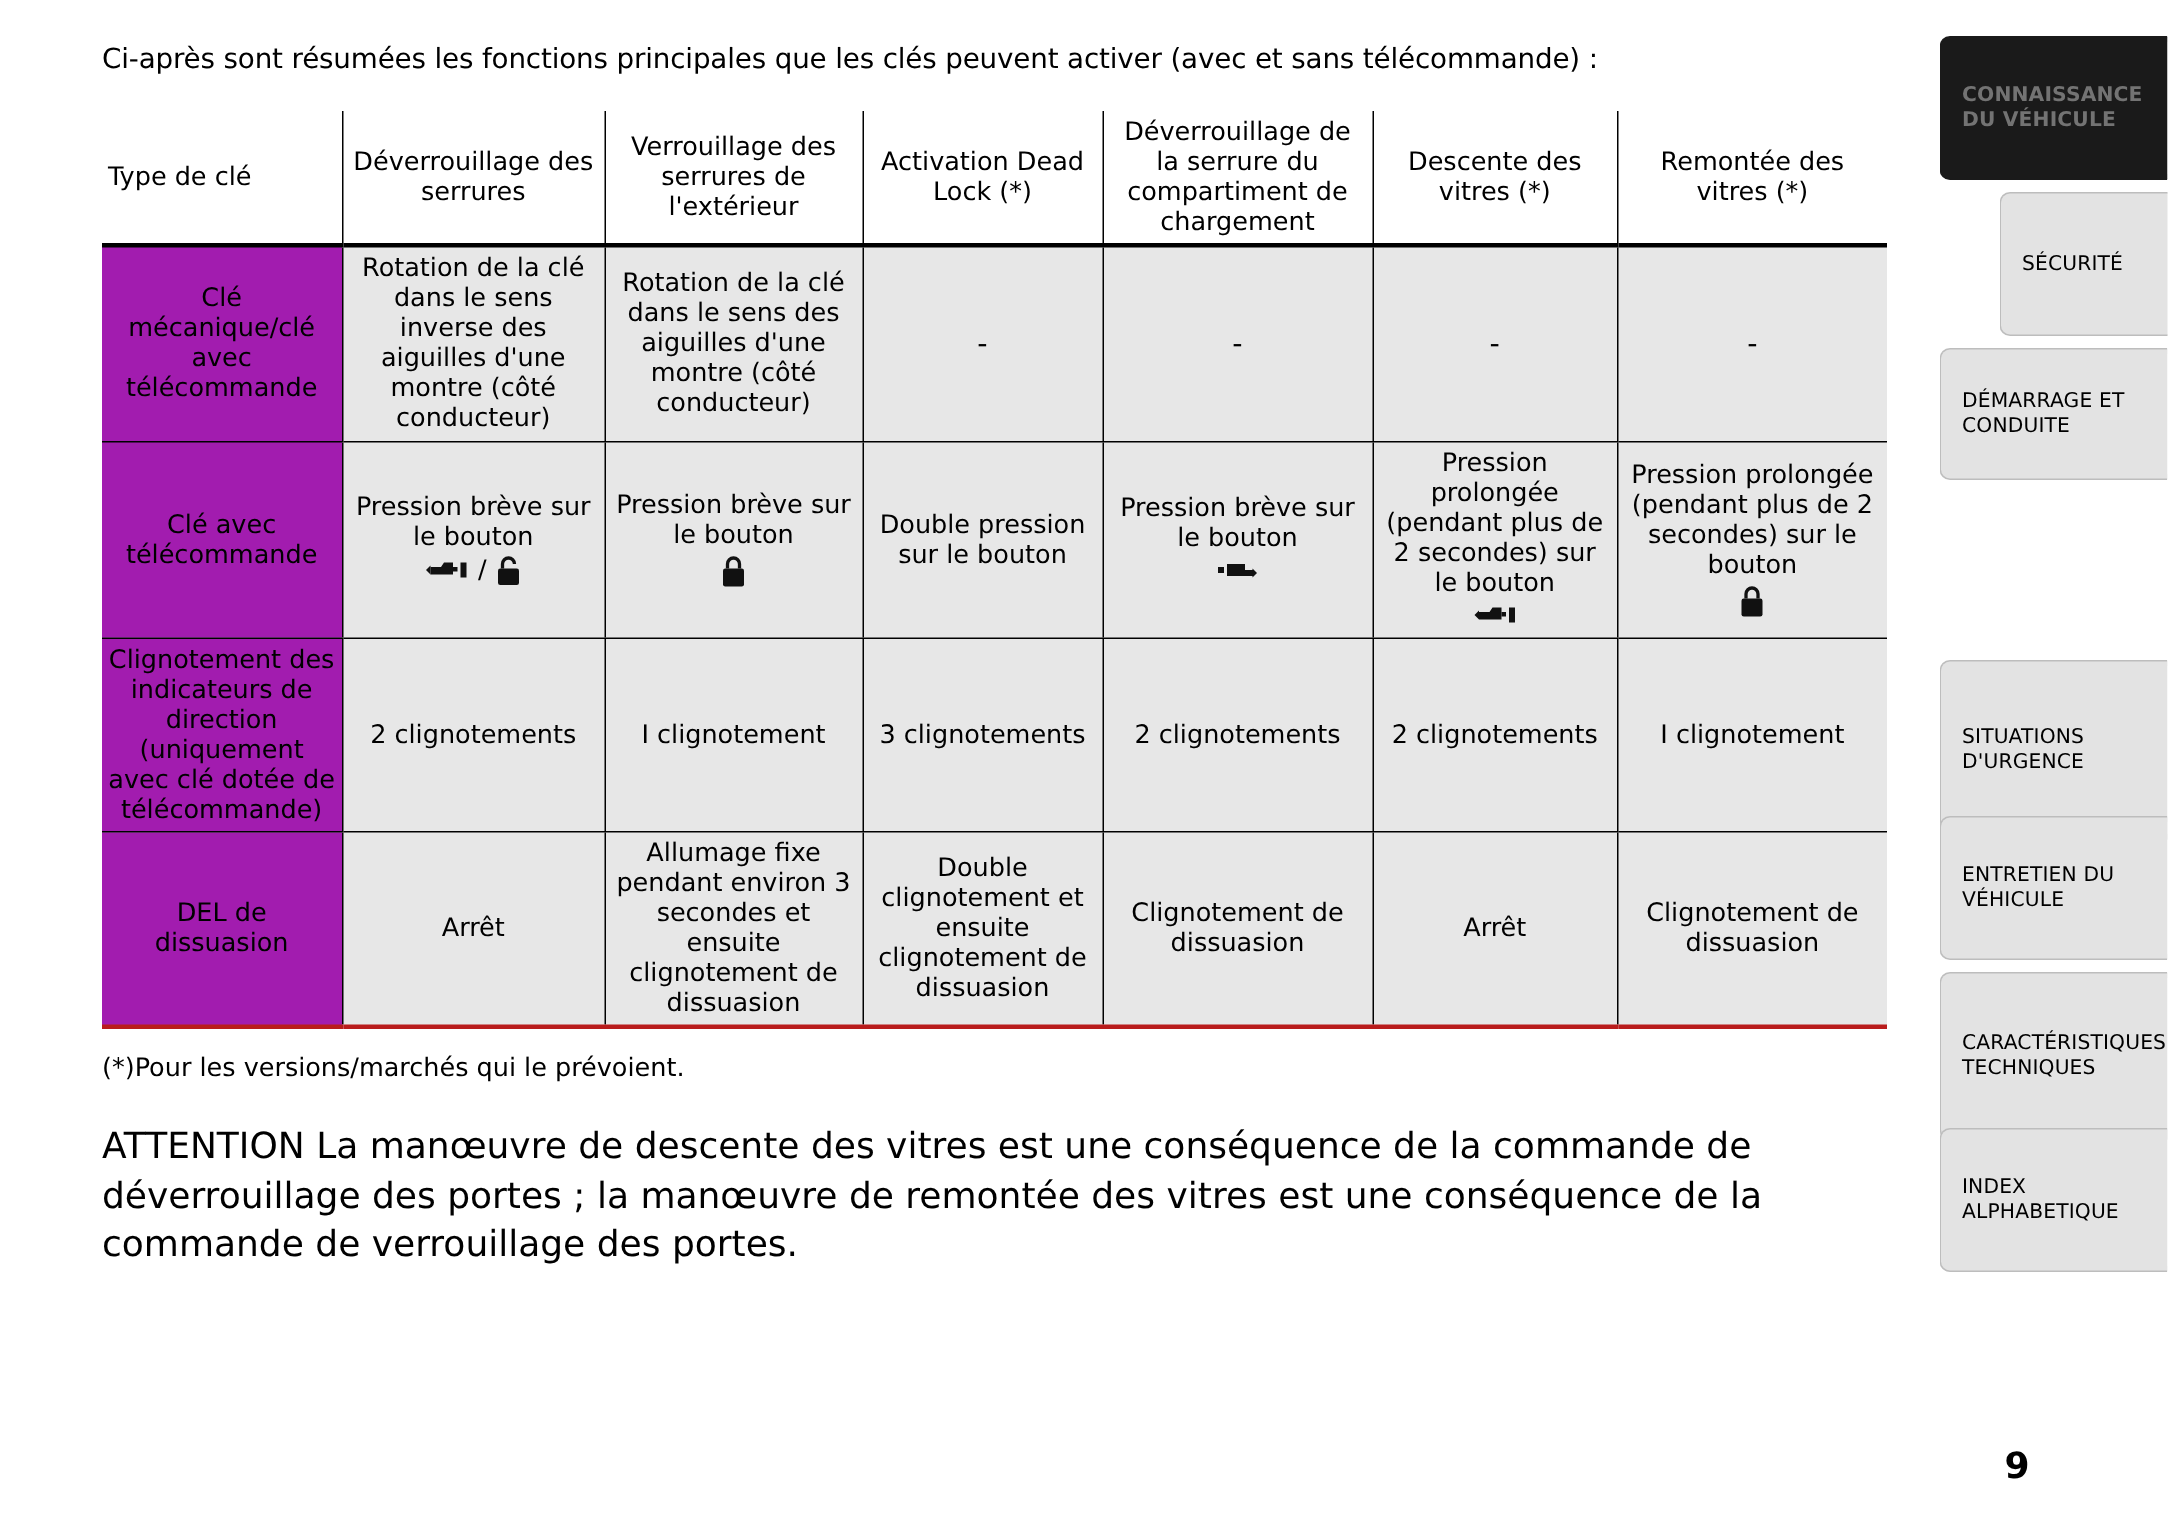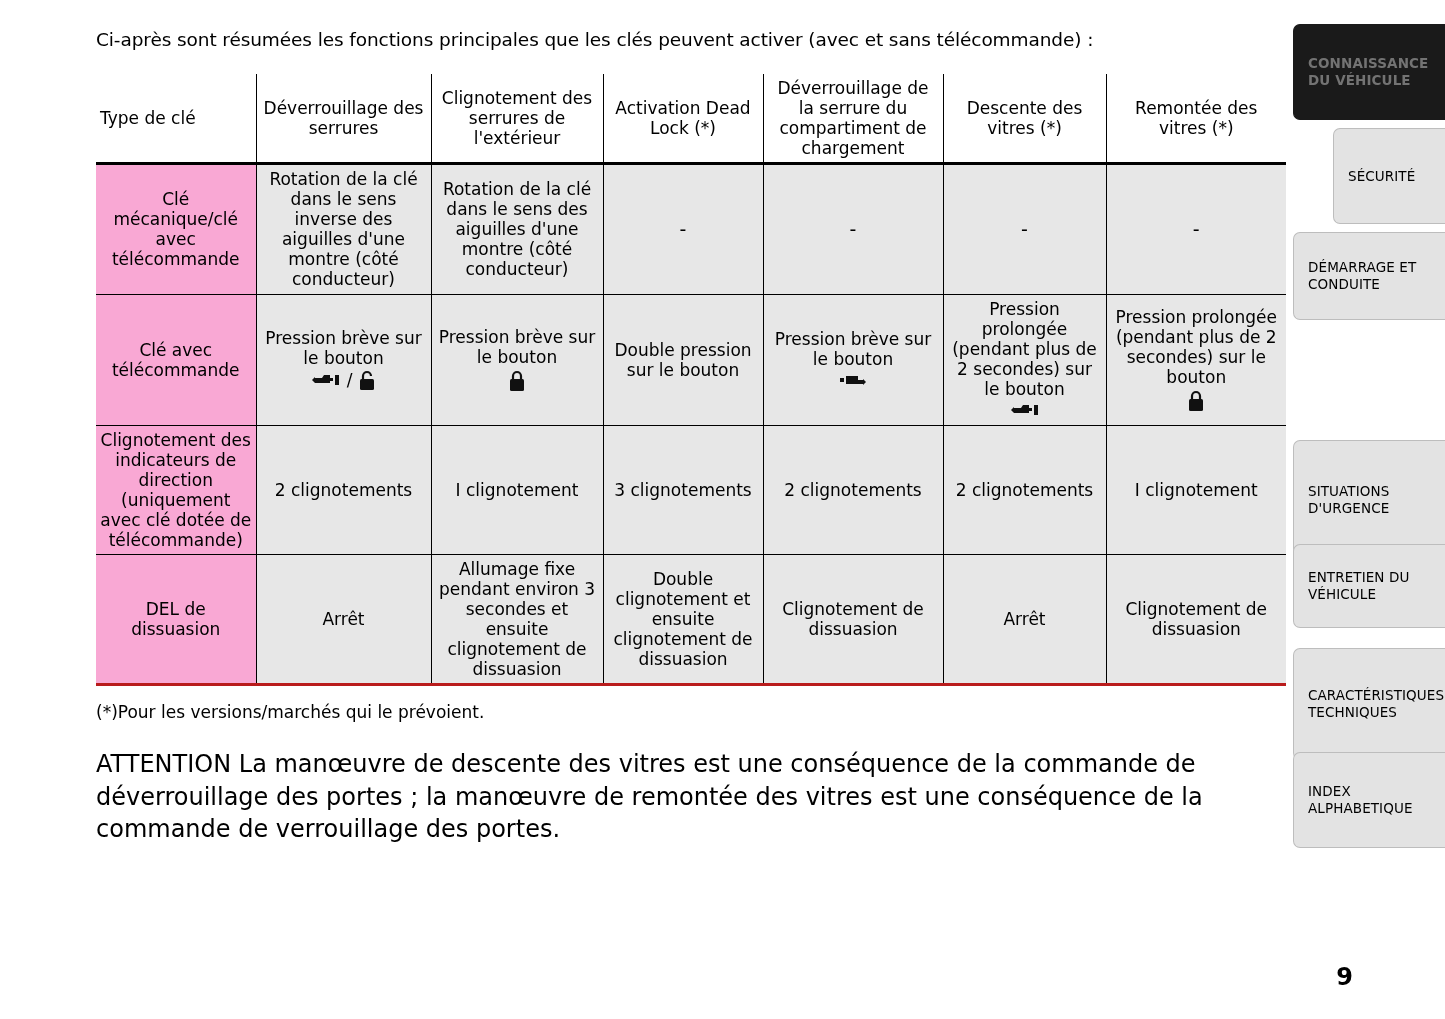--- a/index.html
+++ b/index.html
@@ -17,21 +17,21 @@
   }
 
   
   .page {
     position: absolute;
     inset: 0;
     display: flex;
   }
   .content {
     width: 1285px;
-    padding: 28px 0 0 96px;
+    padding: 28px 0 0 68px;
     box-sizing: border-box;
   }
   .intro {
     font-size: 18.5px;
     line-height: 1.3;
     margin: 0 0 22px 0;
     letter-spacing: -0.1px;
   }
 
   
@@ -73,21 +73,21 @@
   tbody td {
     border-bottom: 1.6px solid #000;
     height: 86px;
   }
   tbody tr:last-child td { border-bottom: 3px solid #b91c1c; }
   td.rowlabel {
     text-align: left;
     padding-left: 4px;
     font-size: 17px;
     line-height: 1.25;
-    background: #f9a8d4;
+    background: #a21caf;
   }
   td.shade { background: #e7e7e7; }
 
   
   td.sep, th.sep {
     border-left: 1.6px solid #000;
   }
 
   .cell-inner {
     display: block;
@@ -169,21 +169,21 @@
           <col class="c2">
           <col class="c3">
           <col class="c4">
           <col class="c5">
           <col class="c6">
       </colgroup>
       <thead>
         <tr>
           <th class="first">Type de clé</th>
           <th class="sep">Déverrouillage des serrures</th>
-          <th class="sep">Clignotement des serrures de l'extérieur</th>
+          <th class="sep">Verrouillage des serrures de l'extérieur</th>
           <th class="sep">Activation Dead Lock (*)</th>
           <th class="sep">Déverrouillage de la serrure du compartiment de chargement</th>
           <th class="sep">Descente des vitres (*)</th>
           <th class="sep">Remontée des vitres (*)</th>
         </tr>
       </thead>
       <tbody>
 
         <tr>
           <td class="rowlabel">Clé mécanique/clé avec télécommande</td>
@@ -345,21 +345,21 @@
       </div>
     <div class="tab" style="top:104px; height:96px;margin-left:40px;">
         <span>SÉCURITÉ</span>
       </div>
     <div class="tab" style="top:208px; height:88px;">
         <span>DÉMARRAGE ET CONDUITE</span>
       </div>
     <div class="tab" style="top:416px; height:120px;">
         <span>SITUATIONS D'URGENCE</span>
       </div>
-    <div class="tab" style="top:520px; height:84px;">
+    <div class="tab" style="top:520px; height:96px;">
         <span>ENTRETIEN DU VÉHICULE</span>
       </div>
     <div class="tab" style="top:624px; height:112px;">
         <span>CARACTÉRISTIQUES TECHNIQUES</span>
       </div>
     <div class="tab" style="top:728px; height:96px;">
         <span>INDEX ALPHABETIQUE</span>
       </div>
   </div>
 

